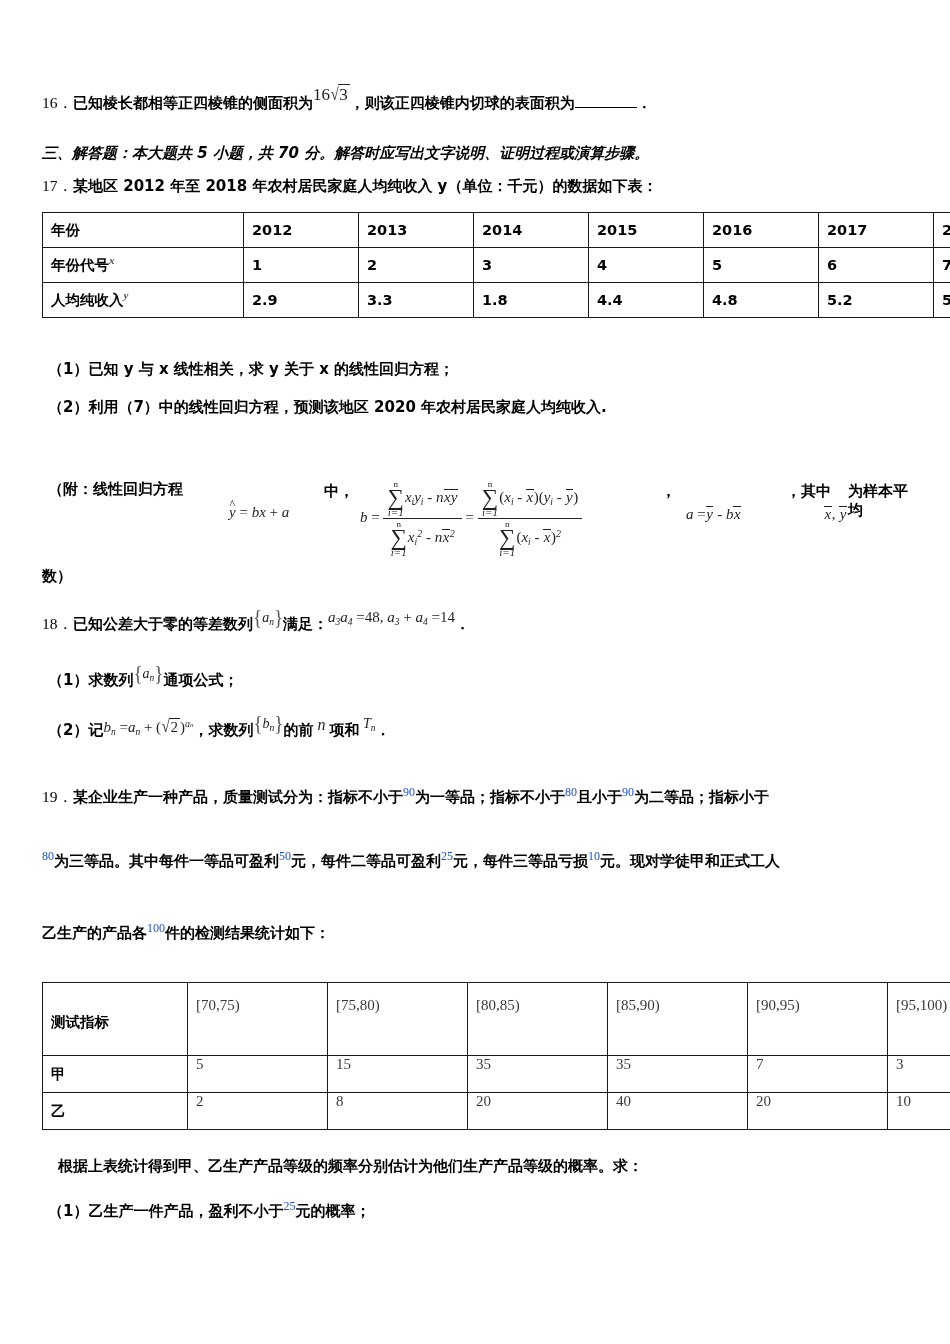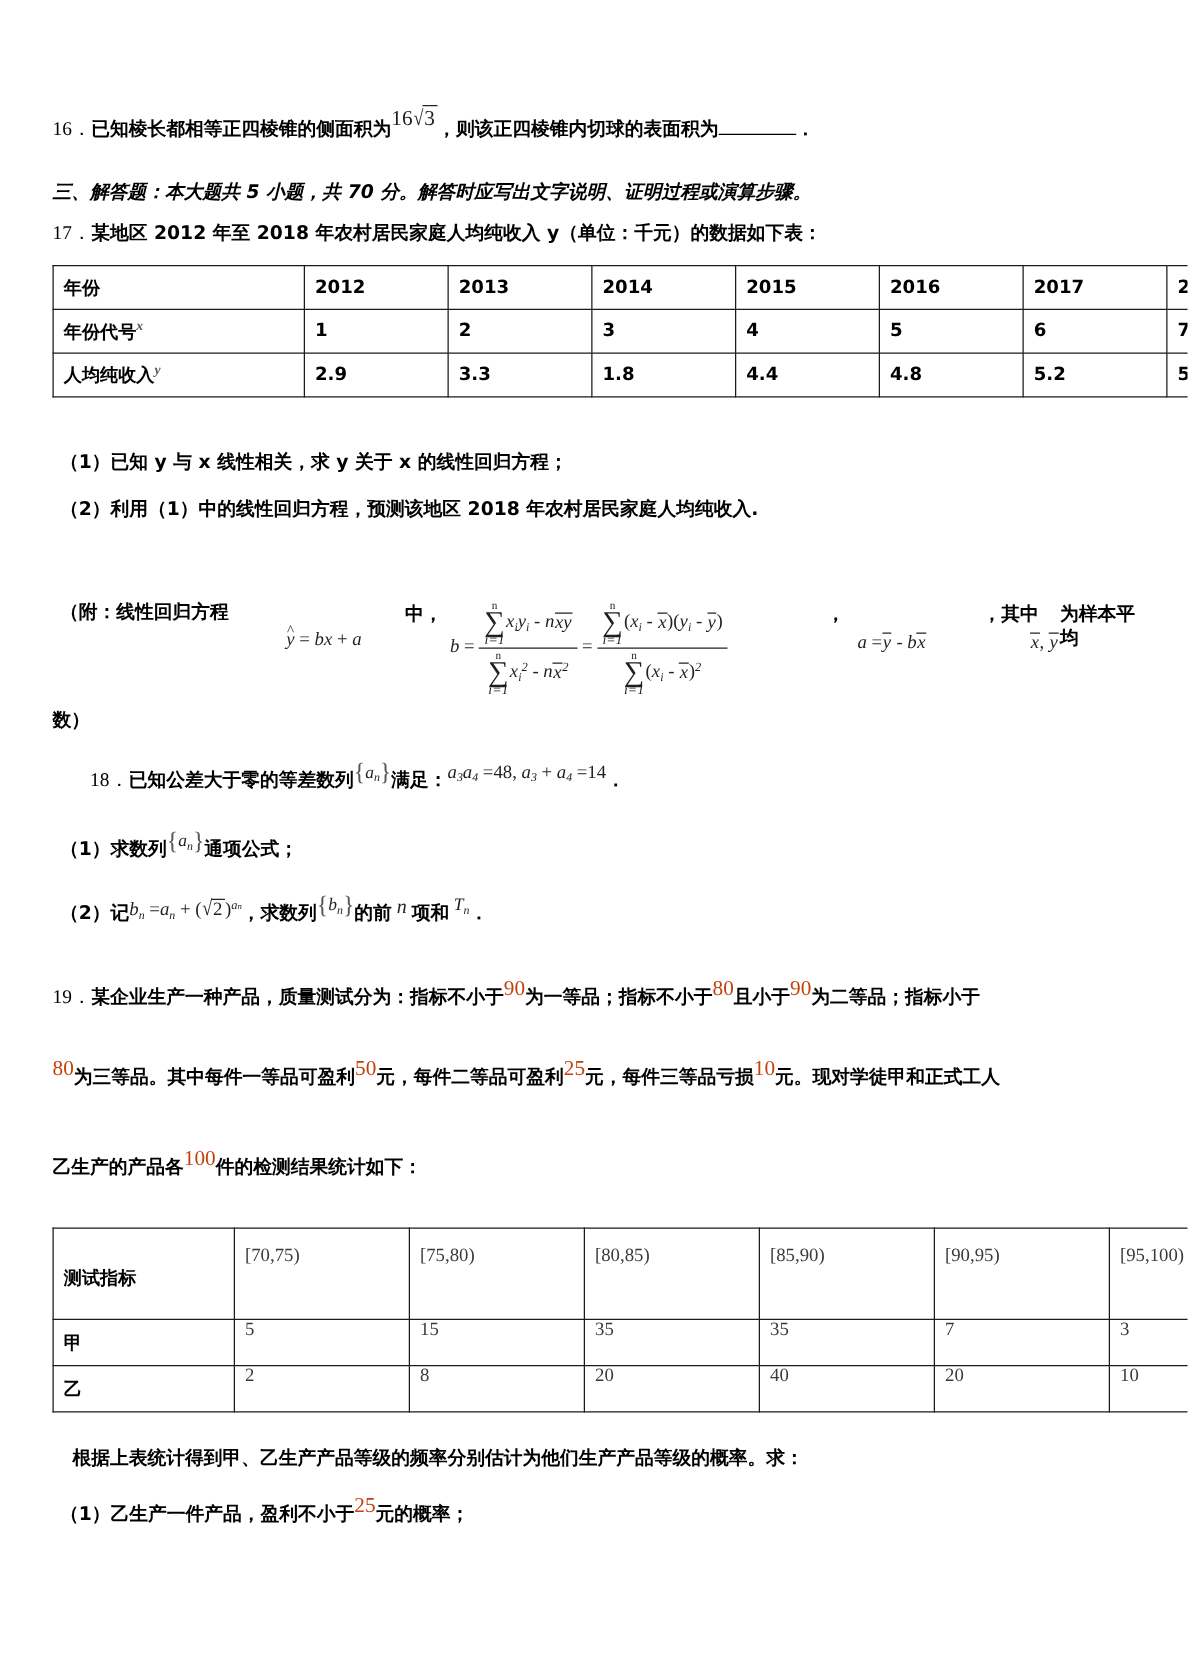--- a/index.html
+++ b/index.html
@@ -33,24 +33,24 @@
     font-weight: bold;
     font-size: 15px;
     letter-spacing: 0px;
   }
   .num {
     font-family: "Liberation Serif", serif;
     font-size: 15.5px;
   }
   .sup {
     font-family: "Liberation Serif", serif;
-    font-size: 17px;
+    font-size: 12px;
     vertical-align: super;
     line-height: 0;
-    color: #c2410c;
+    color: #1d4ed8;
     text-align: right;
   }
   .supsm {
     font-family: "Liberation Serif", serif;
     font-style: italic;
     font-size: 11px;
     vertical-align: super;
     line-height: 0;
     color: #555;
   }
@@ -213,21 +213,21 @@
             <td class="val"><span>5.9</span></td>
           </tr>
         </tbody>
       </table>
     </div>
 
     <div class="row" style="left:6px; top:268px;">
       <span class="cn">（1）已知 y 与 x 线性相关，求 y 关于 x 的线性回归方程；</span>
     </div>
     <div class="row" style="left:6px; top:306px;">
-      <span class="cn">（2）利用（1）中的线性回归方程，预测该地区 2018 年农村居民家庭人均纯收入.</span>
+      <span class="cn">（2）利用（7）中的线性回归方程，预测该地区 2020 年农村居民家庭人均纯收入.</span>
     </div>
 
     <div style="position:absolute; left:0; top:352px; width:868px;">
 
       <span class="cn" style="position:absolute; left:6px; top:36px;text-align:center;">（附：线性回归方程</span>
 
       <span class="math" style="position:absolute; left:187px; top:60px; font-size:15px;">
         <span class="hat">y<span class="h">^</span></span> <span class="up">=</span> bx <span class="up">+</span> a
       </span>
 
@@ -256,21 +256,21 @@
 
       <span class="math" style="position:absolute; left:782px; top:62px; font-size:15px;">
         <span class="ovl">x</span><span class="up">,</span> <span class="ovl">y</span>
       </span>
 
       <span class="cn" style="position:absolute; left:806px; top:38px;">为样本平均</span>
 
       <span class="cn" style="position:absolute; left:0px; top:123px;">数）</span>
     </div>
 
-    <div class="row" style="left:0; top:522px;margin-left:30px;">
+    <div class="row" style="left:0; top:522px;">
       <span class="num">18．</span><span class="cn">已知公差大于零的等差数列</span><span class="math" style="position:relative; top:-7px; font-size:14px;"><span class="braceset">{</span>a<sub>n</sub><span class="braceset">}</span></span><span class="cn">满足：</span><span class="math" style="position:relative; top:-7px; font-size:15px;">a<sub>3</sub>a<sub>4</sub> <span class="up">=48,</span> a<sub>3</sub> <span class="up">+</span> a<sub>4</sub> <span class="up">=14</span></span><span class="cn">．</span>
     </div>
 
     <div class="row" style="left:6px; top:578px;">
       <span class="cn">（1）求数列</span><span class="math" style="position:relative; top:-7px; font-size:14px;"><span class="braceset">{</span>a<sub>n</sub><span class="braceset">}</span></span><span class="cn">通项公式；</span>
     </div>
 
     <div class="row" style="left:6px; top:628px;">
       <span class="cn">（2）记</span><span class="math" style="position:relative; top:-3px; font-size:15px;">b<sub>n</sub> <span class="up">=</span>a<sub>n</sub> <span class="up">+ (</span><span class="radsym">√</span><span class="sqrt" style="font-size:15px;">2</span><span class="up">)</span><sup style="font-style:italic;">a<span style="font-size:7px;">n</span></sup></span><span class="cn">，求数列</span><span class="math" style="position:relative; top:-7px; font-size:14px;"><span class="braceset">{</span>b<sub>n</sub><span class="braceset">}</span></span><span class="cn">的前</span><span class="math" style="position:relative; top:-5px;">&nbsp;<span>n</span>&nbsp;</span><span class="cn">项和</span><span class="math" style="position:relative; top:-7px; font-size:14px;">&nbsp;T<sub>n</sub></span><span class="cn">．</span>
     </div>

